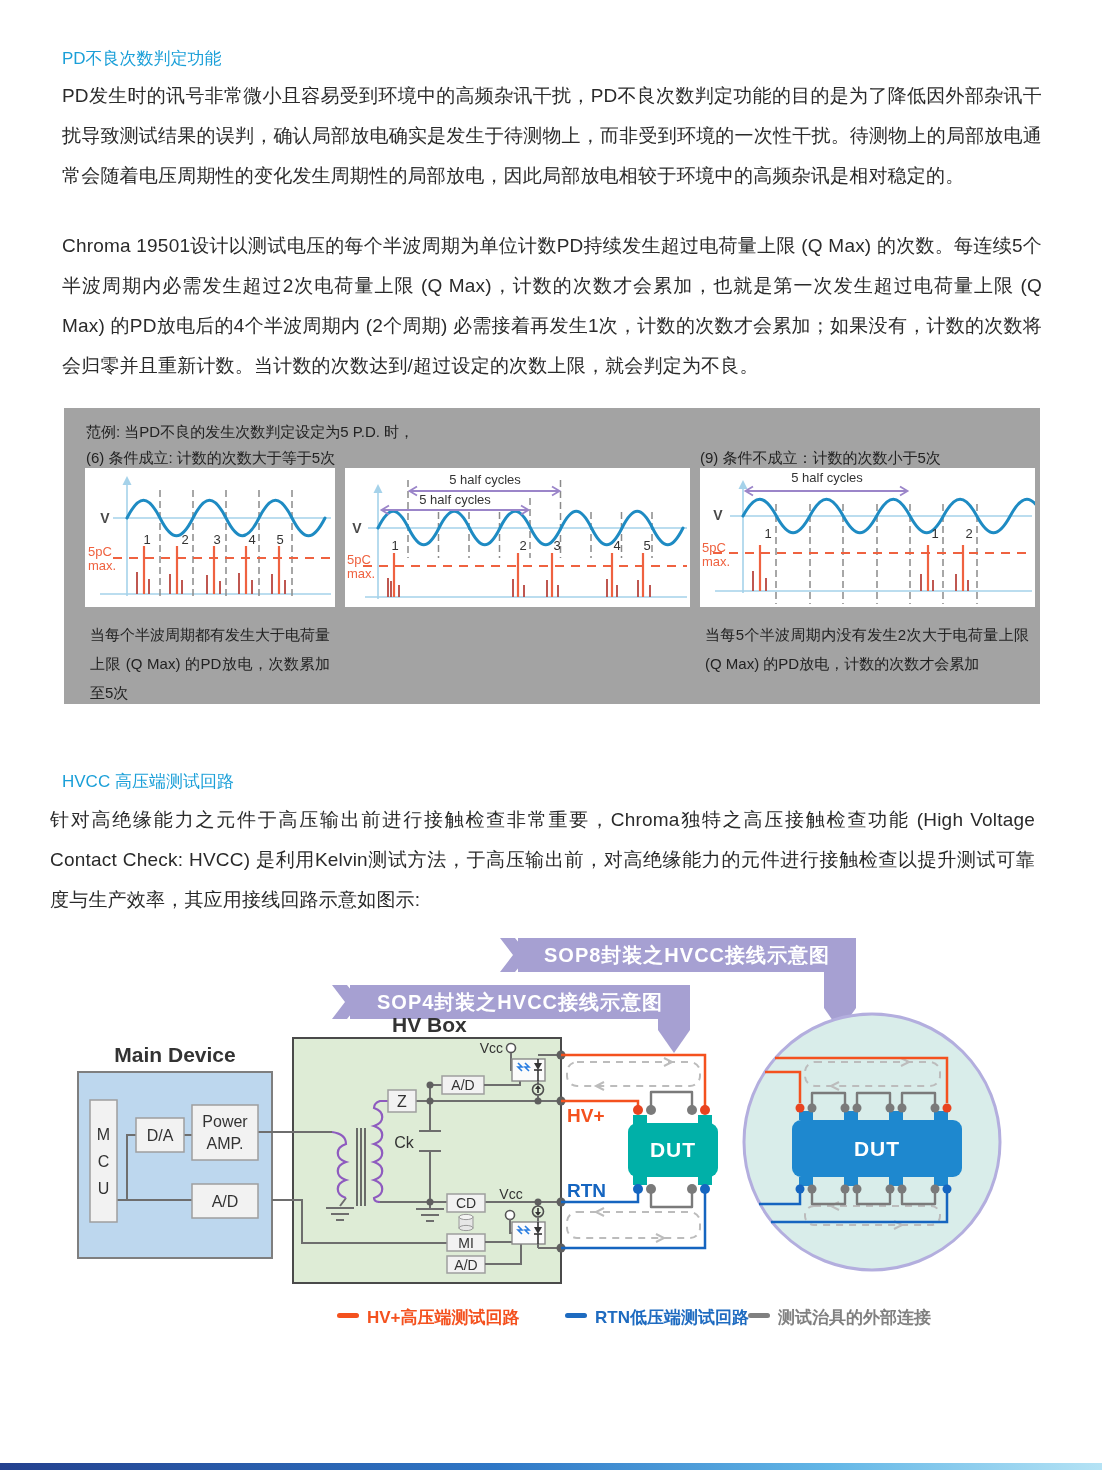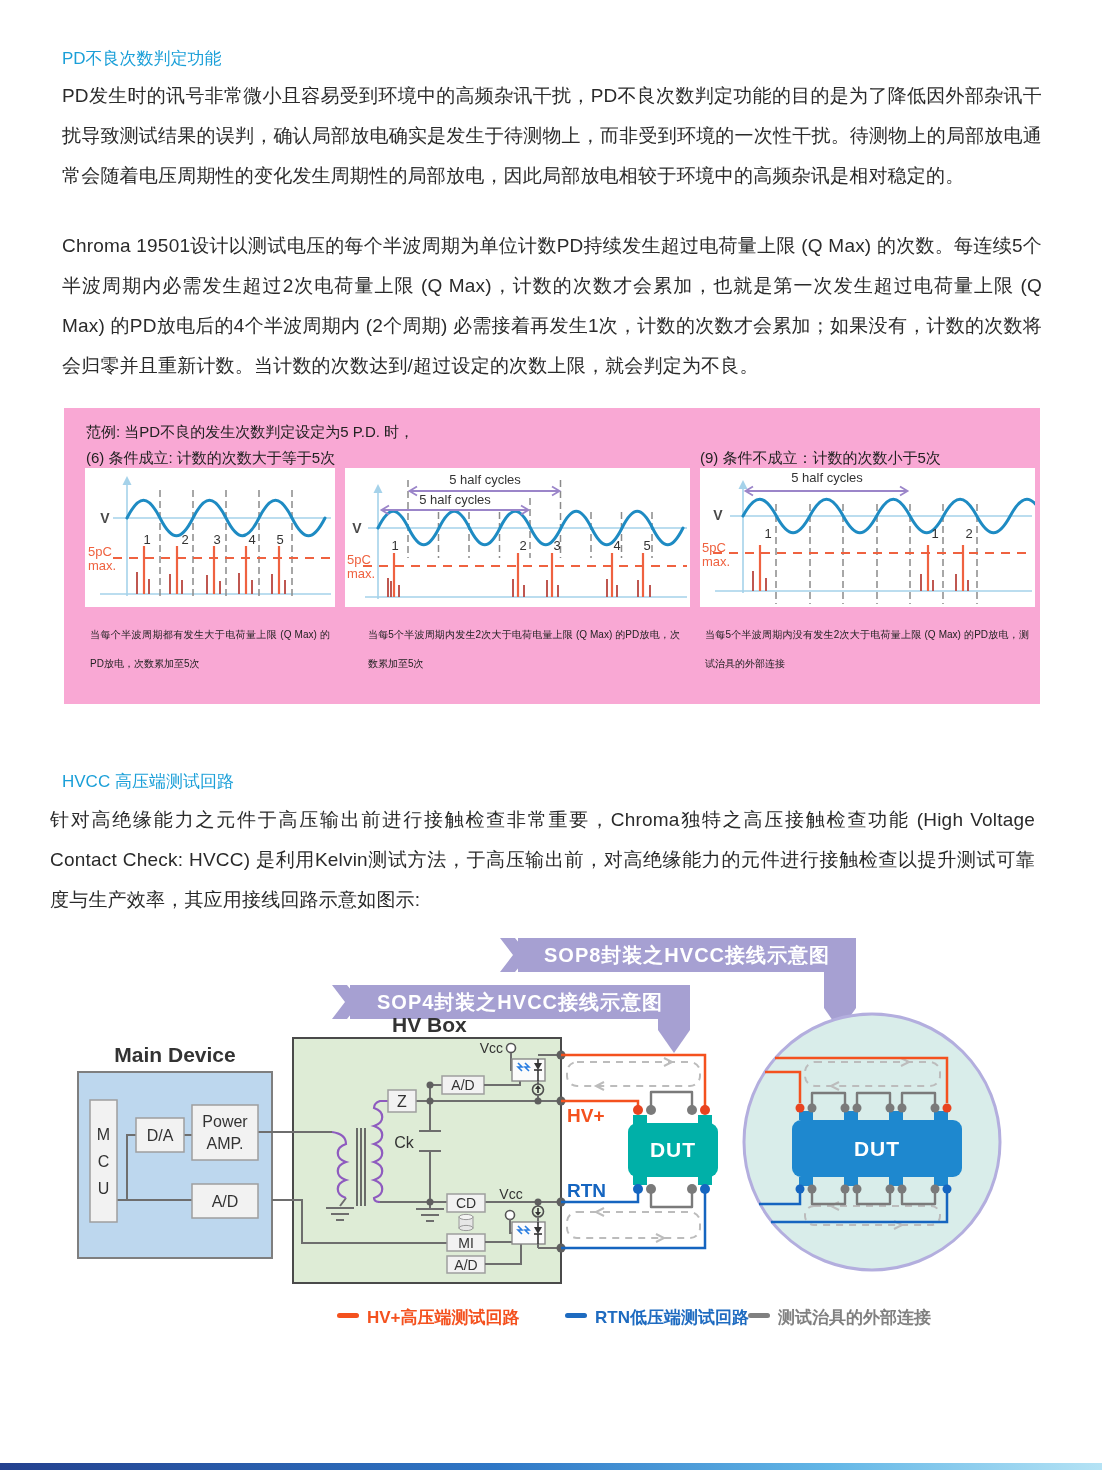--- a/index.html
+++ b/index.html
@@ -1,23 +1,23 @@
 <!DOCTYPE html>
 <html><head>
 <meta charset="utf-8">
 <style>
   html,body{margin:0;padding:0;background:#fff;}
   .page{position:relative;width:1102px;height:1470px;background:#fff;overflow:hidden;
         font-family:"Liberation Sans","DejaVu Sans",sans-serif;color:#2a2a2a;}
   .abs{position:absolute;}
   .sec-title{font-size:17px;font-weight:500;color:#1a9fd8;text-align:right;}
   .para{font-size:19px;line-height:40px;text-align:justify;letter-spacing:.2px;}
-  .ex-box{background:#f9a8d4;}
+  .ex-box{background:#a3a3a3;}
   .ex-line{font-size:15px;line-height:26px;color:#222;}
-  .cap{font-size:10px;line-height:29px;color:#222;text-align:justify;}
+  .cap{font-size:15px;line-height:29px;color:#222;text-align:justify;}
   svg{display:block;}
   .wave{background:#fff;}
   .ax{stroke:#a5d2ea;stroke-width:1.6;}
   .axh{fill:#a5d2ea;}
   .vl line{stroke:#8a8a8a;stroke-width:1.5;stroke-dasharray:7,4;}
   .sine{fill:none;stroke:#1e8bc3;stroke-width:3;stroke-linecap:round;}
   .qline{stroke:#ef6240;stroke-width:2;stroke-dasharray:9,7;fill:none;}
   .vlab{font-size:14px;fill:#4a4a4a;font-weight:600;text-anchor:middle;}
   .qlab{font-size:13px;fill:#ef6240;}
   .cnt{font-size:13px;fill:#333;text-anchor:middle;}
@@ -193,22 +193,21 @@
         </g>
       <text x="18" y="52" class="vlab">V</text>
       <text x="2" y="84" class="qlab">5pC</text>
       <text x="2" y="98" class="qlab">max.</text>
       <text x="68" y="70" class="cnt">1</text>
       <text x="235" y="70" class="cnt">1</text>
       <text x="269" y="70" class="cnt">2</text>
     </svg>
 
     <div class="abs cap" style="left:26px;top:212px;width:240px;">当每个半波周期都有发生大于电荷量上限 (Q Max) 的PD放电，次数累加至5次</div>
-    <div class="abs cap" style="left:304px;top:212px;width:312px;">当每5个半波周期内发生2次大于电荷电量上限 (Q Max) 的PD放电，次数累加至5次</div>
-    <div class="abs cap" style="left:641px;top:212px;width:324px;">当每5个半波周期内没有发生2次大于电荷量上限 (Q Max) 的PD放电，测试治具的外部连接</div>
+    <div class="abs cap" style="left:641px;top:212px;width:324px;">当每5个半波周期内没有发生2次大于电荷量上限 (Q Max) 的PD放电，计数的次数才会累加</div>
   </div>
 
   <div class="abs sec-title" style="left:62px;top:770px;">HVCC 高压端测试回路</div>
   <div class="abs para" style="left:50px;top:800px;width:985px;">针对高绝缘能力之元件于高压输出前进行接触检查非常重要，Chroma独特之高压接触检查功能 (High Voltage Contact Check: HVCC) 是利用Kelvin测试方法，于高压输出前，对高绝缘能力的元件进行接触检查以提升测试可靠度与生产效率，其应用接线回路示意如图示:</div>
 
   <svg class="abs" style="left:0;top:920px;" width="1102" height="420" viewBox="0 920 1102 420">
 
     <g>
       <polygon class="banner" points="500,938 515,938 529,955 515,972 500,972 513,955"></polygon>
       <rect class="banner" x="518" y="938" width="338" height="34"></rect>

